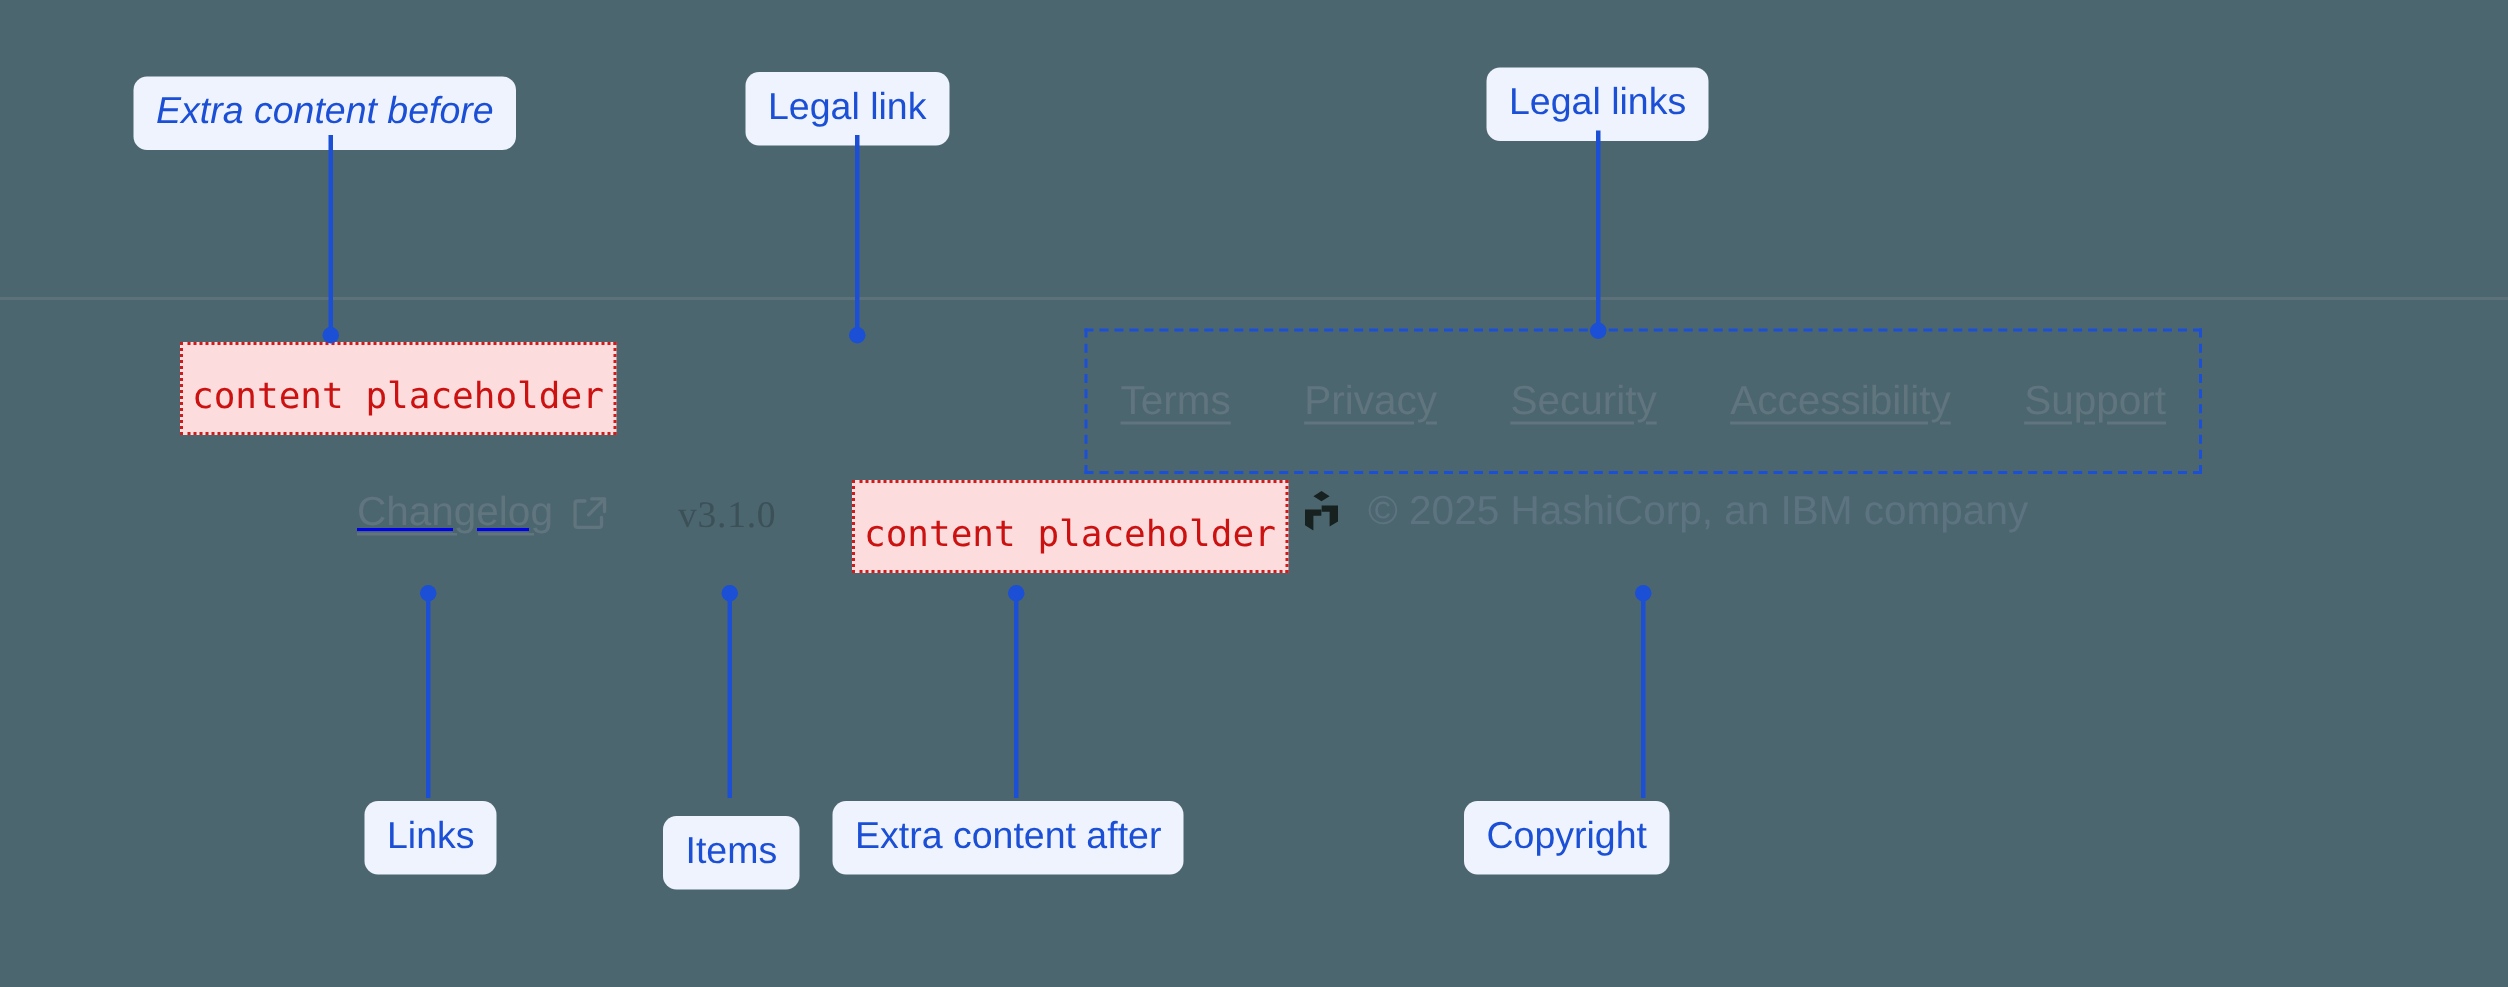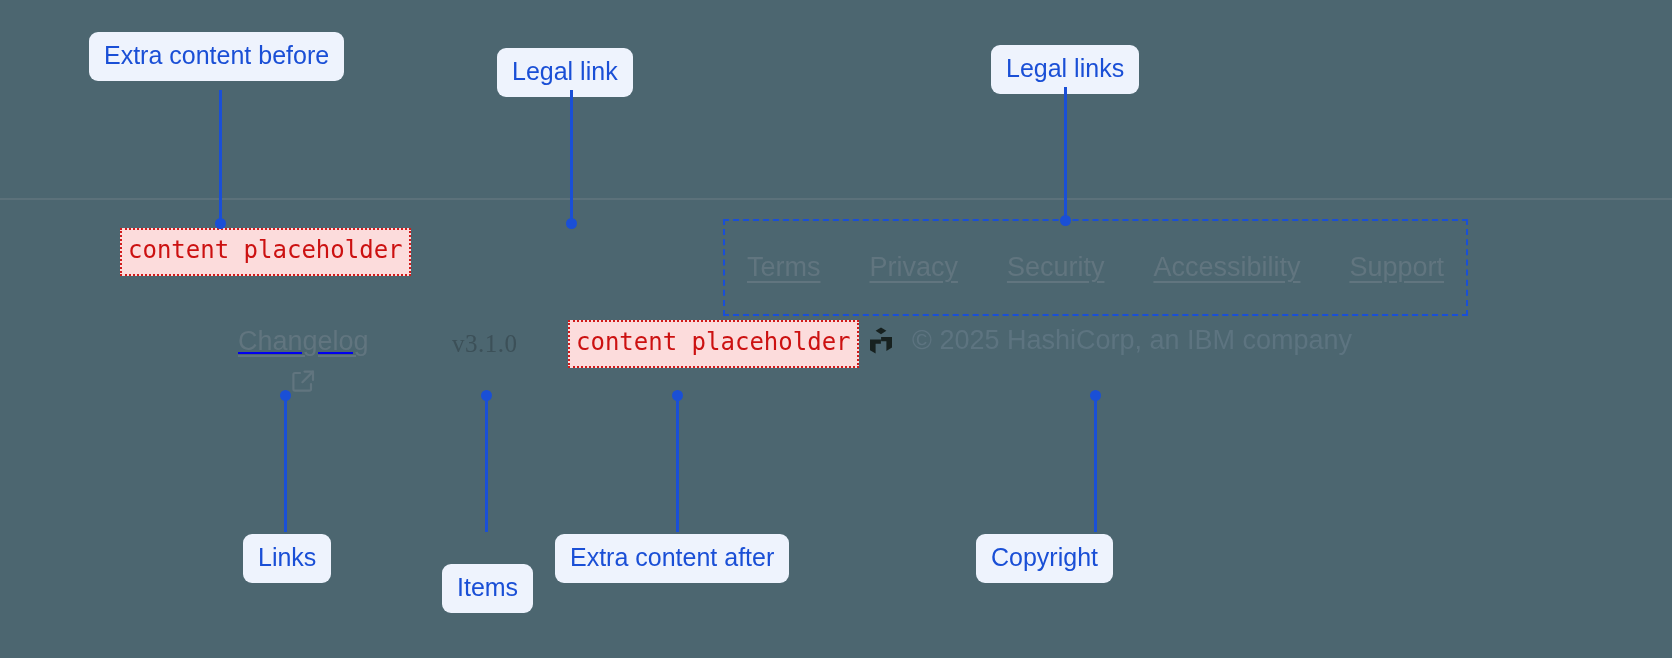--- a/index.html
+++ b/index.html
@@ -62,21 +62,21 @@
   }
 
   .content-placeholder {
     position: absolute;
     background: #fcdcdc;
     border: 2px dotted #d11a1a;
     color: #cc1111;
     font-family: "DejaVu Sans Mono", "Liberation Mono", monospace;
     font-size: 24px;
     line-height: 1;
-    padding: 8px 6px 12px 6px;
+    padding: 22px 6px 12px 6px;
     white-space: nowrap;
   }
 
   .status-link {
     position: absolute;
     display: flex;
     align-items: center;
     gap: 13px;
   }
 
@@ -119,21 +119,20 @@
     height: 60px;
   }
 
   .changelog {
     position: absolute;
     left: 238px;
     top: 8px;
     display: flex;
     align-items: center;
     gap: 11px;
-    flex-direction: column;
   }
 
   .changelog-text {
     color: #61757f;
     font-size: 27px;
     text-decoration: underline;
     text-underline-offset: 5px;
   }
 
   .ext-icon { width: 26px; height: 26px; display: block; }
@@ -207,39 +206,39 @@
           <path d="M4 9.4 L4 26.2 L9.6 29.6 L9.6 19.8 L14.9 19.8 L14.9 15.6 L4 15.6 Z" fill="#17211f"></path>
           <path d="M26 6.8 L26 23.6 L20.4 27 L20.4 17.2 L15.1 17.2 L15.1 13 L26 13 Z" fill="#17211f"></path>
           <path d="M9.6 6.8 L15 3.4 L20.4 6.8 L15 10.2 Z" fill="#17211f"></path>
         </svg>
       </span>
       <span class="copyright-text">© 2025 HashiCorp, an IBM company</span>
     </div>
   </div>
 </div>
 
-<div class="callout" style="left:89px; top:32px;">Extra content before</div>
+<div class="callout" style="left:89px; top:51px;font-style:italic;">Extra content before</div>
 <div class="leader" style="left:219px; top:90px; height:130px;"></div>
 <div class="leader-dot" style="left:215px; top:218px;"></div>
 
 <div class="callout" style="left:497px; top:48px;">Legal link</div>
 <div class="leader" style="left:570px; top:90px; height:130px;"></div>
 <div class="leader-dot" style="left:566px; top:218px;"></div>
 
 <div class="callout" style="left:991px; top:45px;padding-left:15px;">Legal links</div>
 <div class="leader" style="left:1064px; top:87px; height:130px;"></div>
 <div class="leader-dot" style="left:1060px; top:215px;"></div>
 
 <div class="leader-dot" style="left:280px; top:390px;"></div>
 <div class="leader" style="left:284px; top:398px; height:134px;"></div>
 <div class="callout" style="left:243px; top:534px;">Links</div>
 
 <div class="leader-dot" style="left:481px; top:390px;"></div>
 <div class="leader" style="left:485px; top:398px; height:134px;"></div>
-<div class="callout" style="left:442px; top:564px;">Items</div>
+<div class="callout" style="left:442px; top:544px;">Items</div>
 
 <div class="leader-dot" style="left:672px; top:390px;"></div>
 <div class="leader" style="left:676px; top:398px; height:134px;"></div>
 <div class="callout" style="left:555px; top:534px;">Extra content after</div>
 
 <div class="leader-dot" style="left:1090px; top:390px;"></div>
 <div class="leader" style="left:1094px; top:398px; height:134px;"></div>
 <div class="callout" style="left:976px; top:534px;">Copyright</div>
 
 </body></html>

